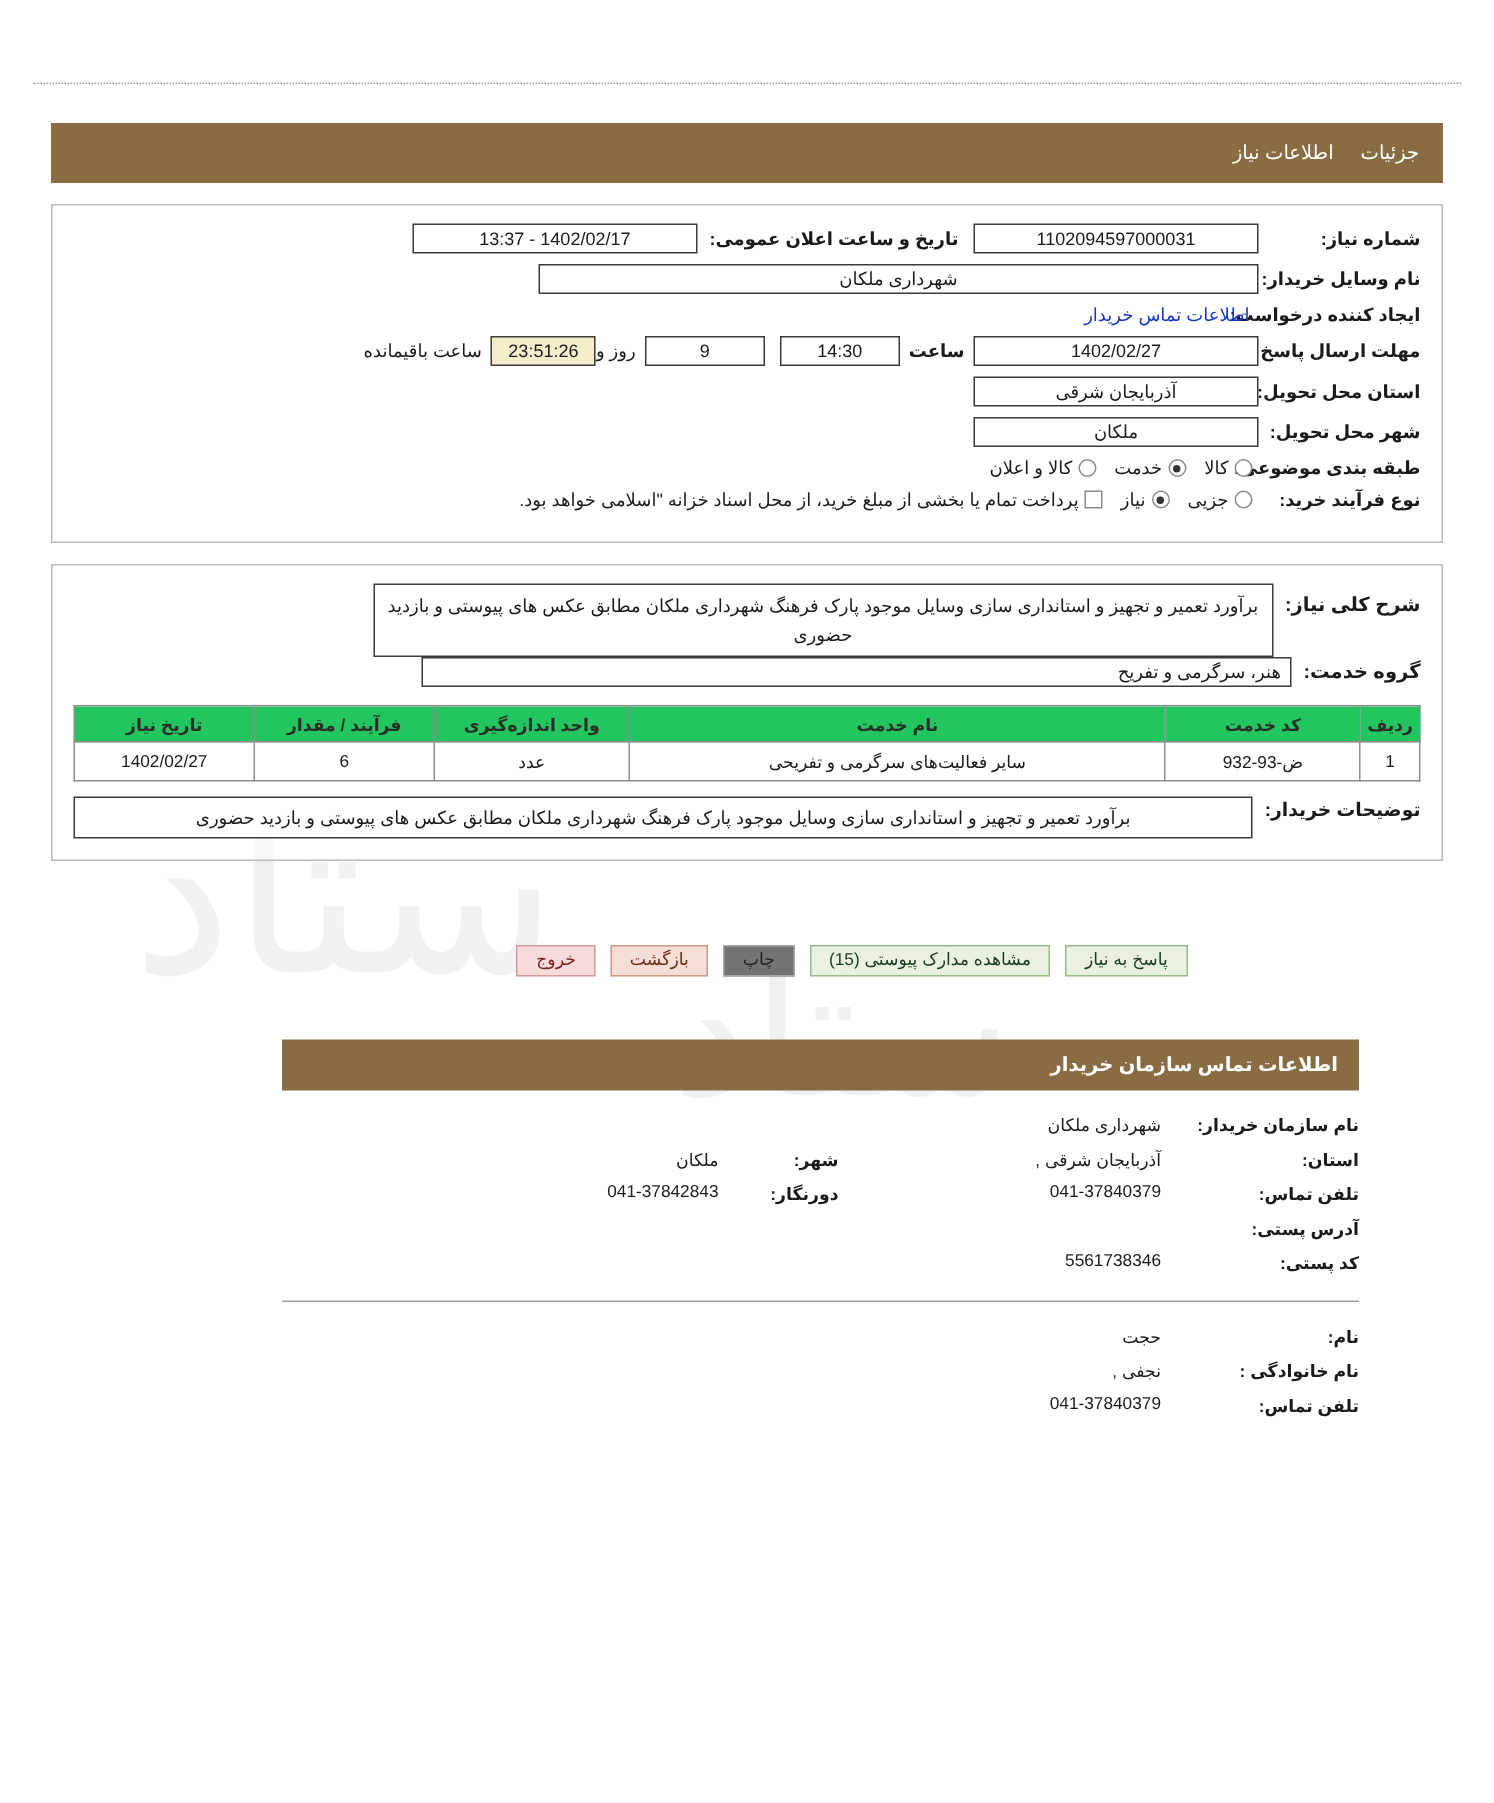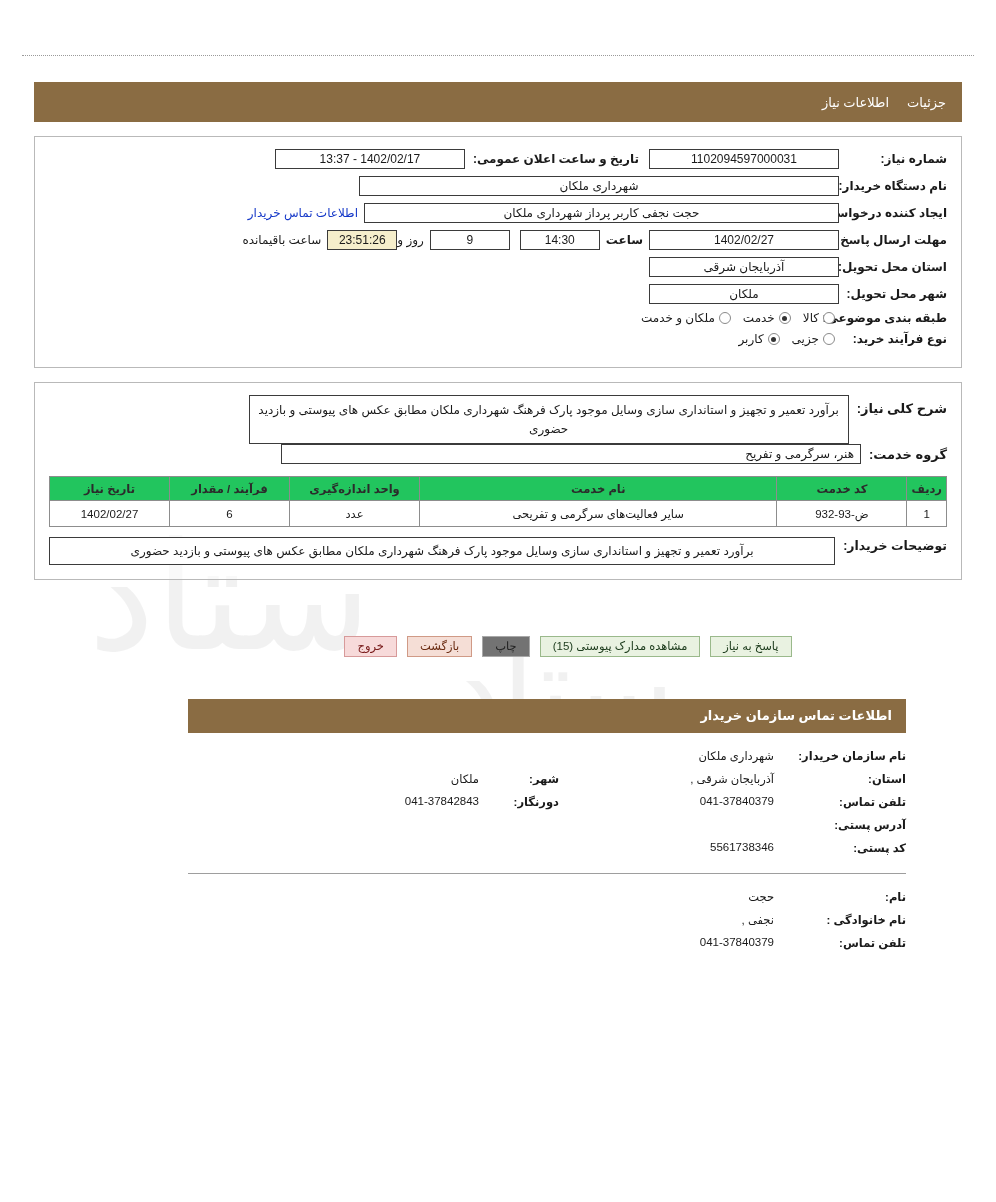--- a/index.html
+++ b/index.html
@@ -263,27 +263,26 @@
 
       <div class="row">
         <div class="lbl" style="width:108px;">شماره نیاز:</div>
         <div class="fld w-190">1102094597000031</div>
         <div class="sp"></div>
         <div class="lbl" style="width:auto;">تاریخ و ساعت اعلان عمومی:</div>
         <div class="fld w-190">1402/02/17 - 13:37</div>
       </div>
 
       <div class="row">
-        <div class="lbl" style="width:108px;">نام دستگاه خریدار:</div>
+        <div class="lbl" style="width:108px;">نام وسایل خریدار:</div>
         <div class="fld w-480">شهرداری ملکان</div>
       </div>
 
       <div class="row">
         <div class="lbl" style="width:108px;">ایجاد کننده درخواست:</div>
-        <div class="fld w-475">حجت نجفی کاربر پرداز شهرداری ملکان</div>
         <a class="link" href="#">اطلاعات تماس خریدار</a>
       </div>
 
       <div class="row">
         <div class="lbl" style="width:108px;">مهلت ارسال پاسخ تا تاریخ:</div>
         <div class="fld w-190">1402/02/27</div>
         <div class="lbl" style="width:auto; padding:0 6px;">ساعت</div>
         <div class="fld w-80">14:30</div>
         <div class="sp"></div>
         <div class="fld w-80">9</div>
@@ -308,35 +307,39 @@
           <span class="opt">
             <span class="radio"></span>
             <span>کالا</span>
           </span>
           <span class="opt">
             <span class="radio on"></span>
             <span>خدمت</span>
           </span>
           <span class="opt">
             <span class="radio"></span>
-            <span>ملکان و خدمت</span>
+            <span>کالا و اعلان</span>
           </span>
         </div>
       </div>
 
       <div class="row">
         <div class="lbl" style="width:108px;">نوع فرآیند خرید:</div>
         <div style="display:flex; align-items:center;">
           <span class="opt">
             <span class="radio"></span>
             <span>جزیی</span>
           </span>
           <span class="opt">
             <span class="radio on"></span>
-            <span>کاربر</span>
+            <span>نیاز</span>
+          </span>
+          <span class="opt">
+            <span class="cbx"></span>
+            <span>پرداخت تمام یا بخشی از مبلغ خرید، از محل اسناد خزانه "اسلامی خواهد بود.</span>
           </span>
         </div>
       </div>
 
     </div>
 
     <div class="panel">
 
       <div class="desc-row">
         <div class="desc-lbl">شرح کلی نیاز:</div>

